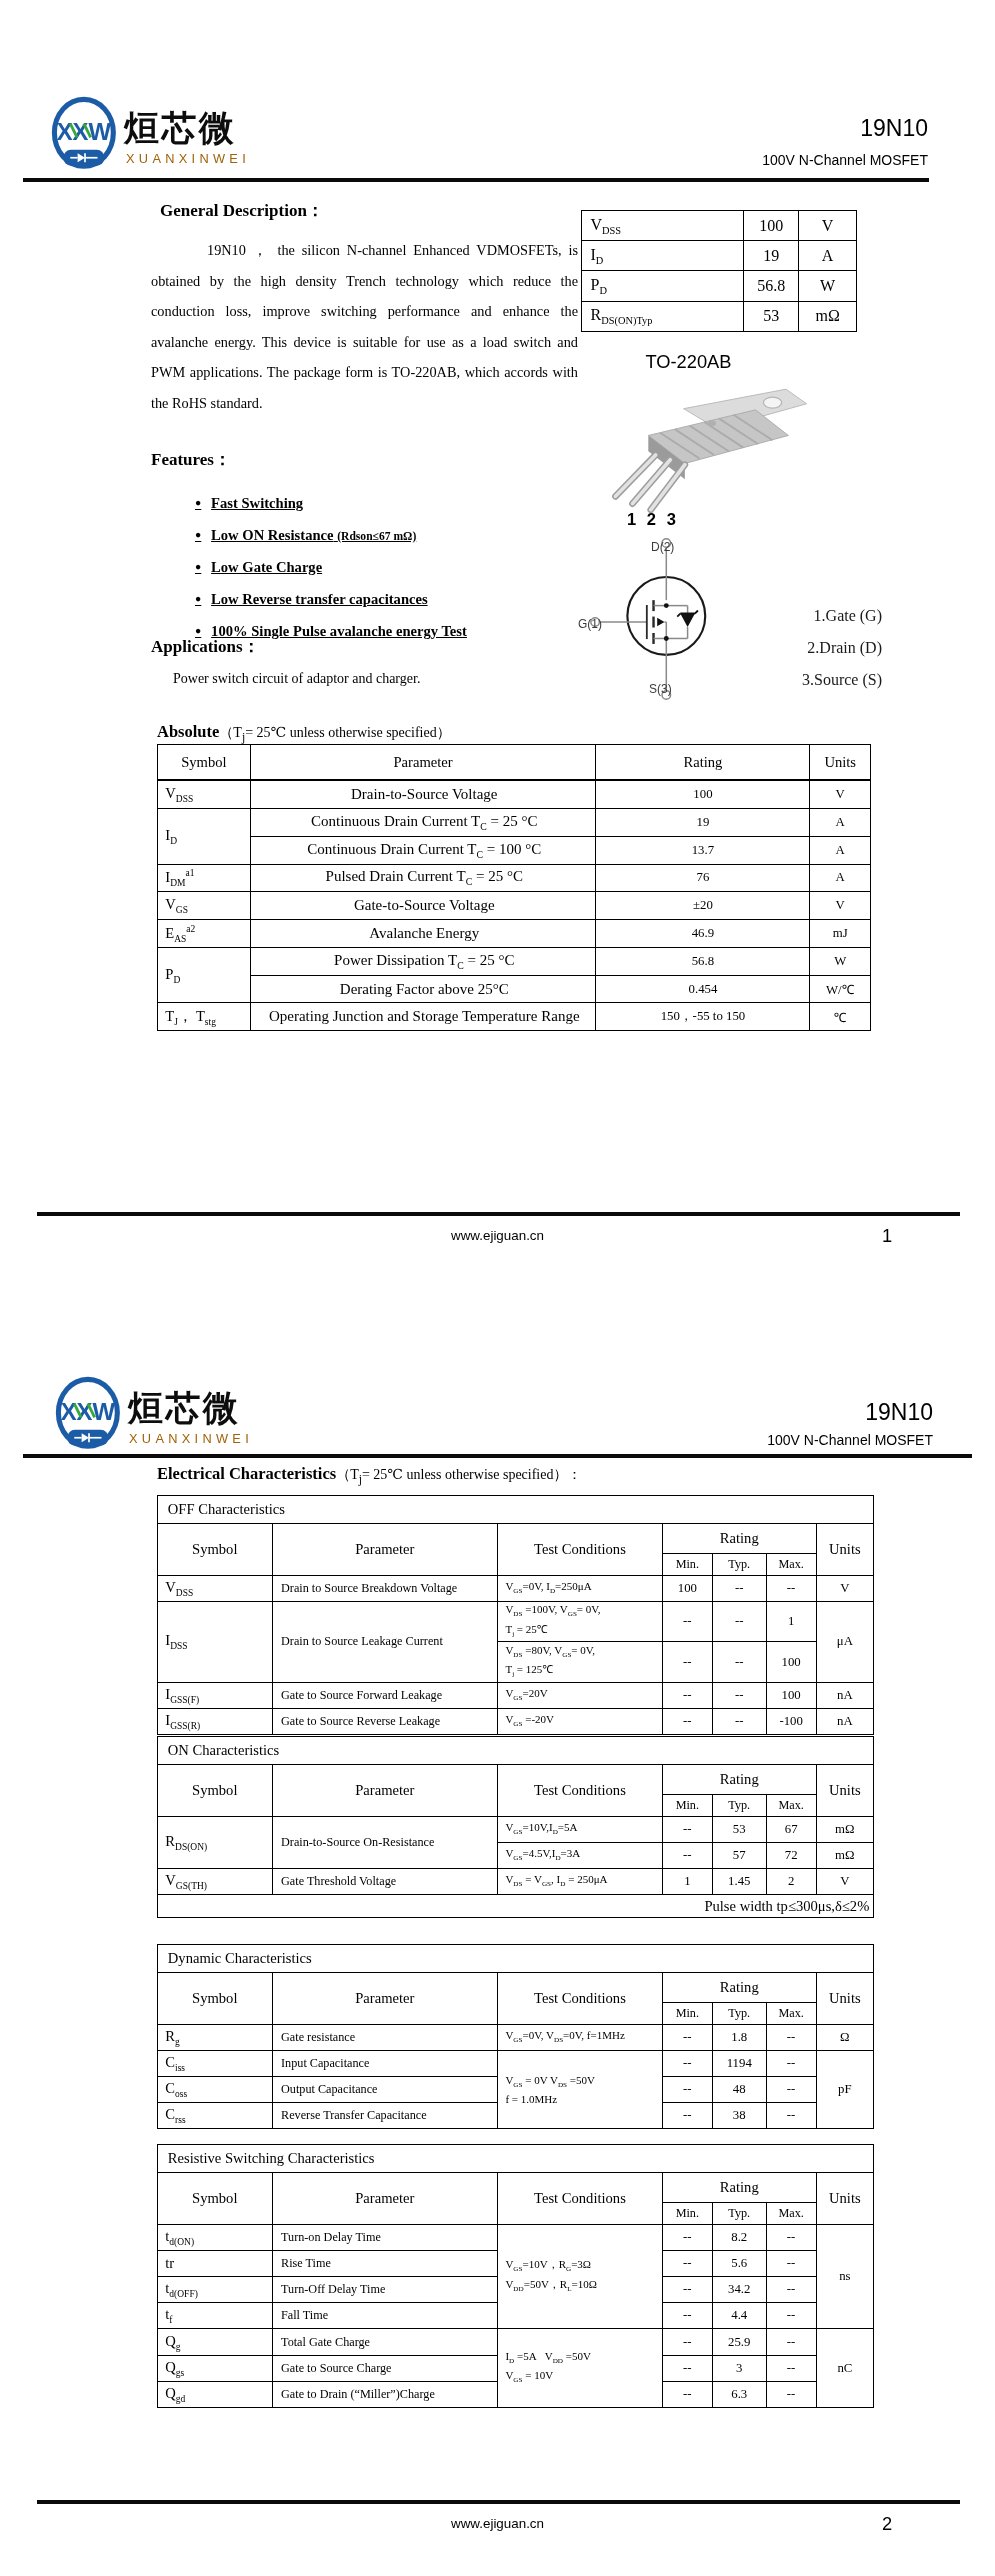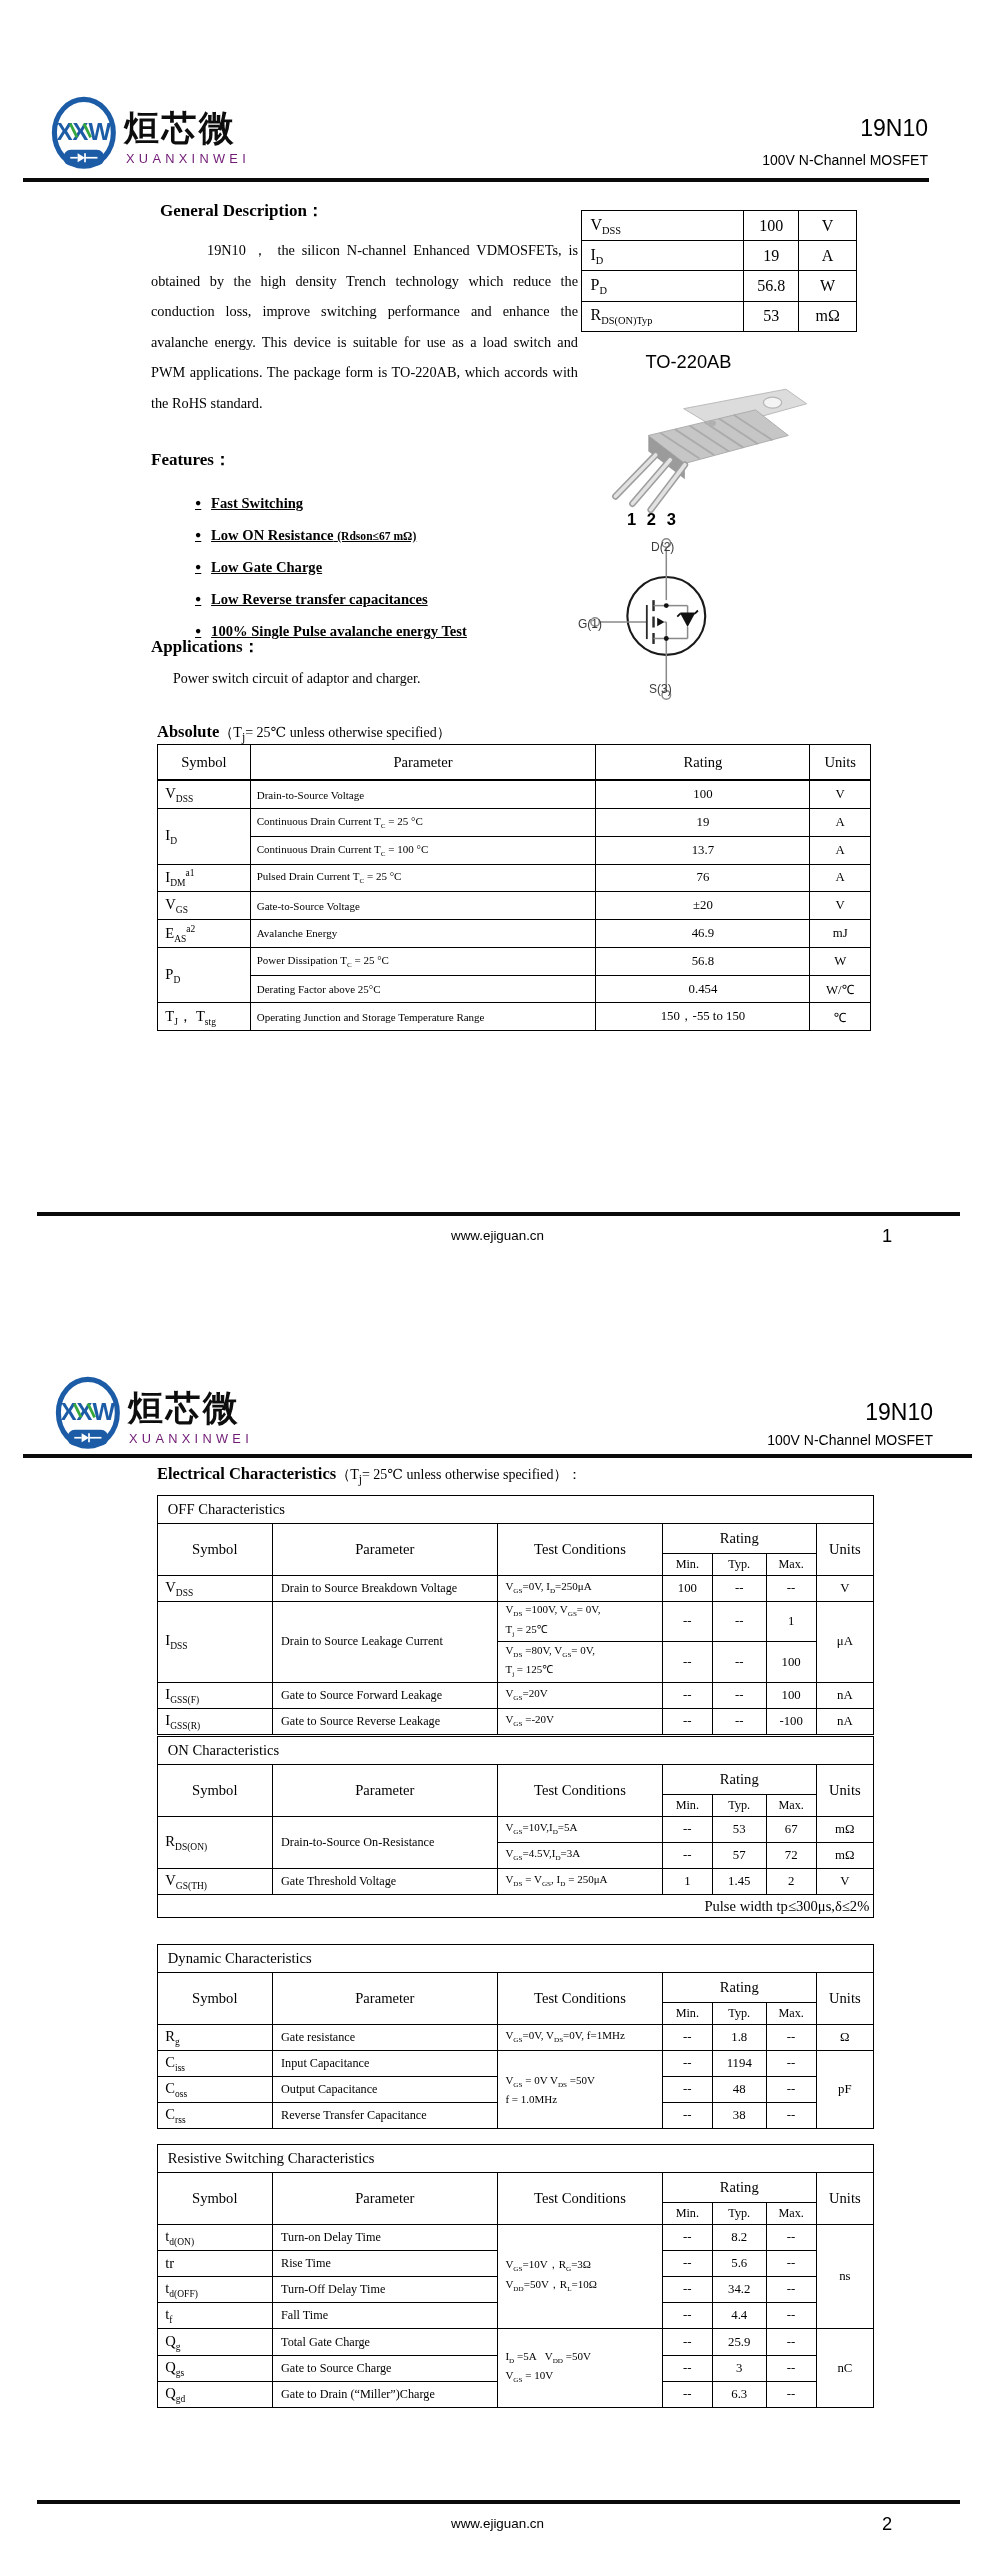--- a/index.html
+++ b/index.html
@@ -7,21 +7,21 @@
        font-family:"Liberation Serif","DejaVu Serif",serif;color:#000;overflow:hidden;}
   .abs{position:absolute;}
   .sans{font-family:"Liberation Sans","DejaVu Sans",sans-serif;}
 
   
   .rule{position:absolute;background:#0a0a0a;height:4.3px;}
   .partno{position:absolute;width:318px;text-align:right;font-size:23px;line-height:24.4px;}
   .subtt{position:absolute;width:318px;text-align:right;font-size:14px;line-height:16px;}
   .logo-cn{position:absolute;font-size:35px;font-weight:700;letter-spacing:2.4px;color:#0d0d0d;
            font-family:"Liberation Sans","DejaVu Sans",sans-serif;line-height:37px;}
-  .logo-en{position:absolute;font-size:12.8px;font-weight:500;letter-spacing:4.3px;color:#701a75;
+  .logo-en{position:absolute;font-size:12.8px;font-weight:500;letter-spacing:4.3px;color:#a16207;
            font-family:"Liberation Sans","DejaVu Sans",sans-serif;}
 
   
   .h-serif{position:absolute;font-weight:700;font-size:17px;line-height:19.5px;}
   .para{position:absolute;font-size:14.3px;line-height:30.5px;text-align:justify;}
   .feat-list{position:absolute;list-style:none;margin:12px;padding:0;text-decoration:underline;}
   .feat-list li{height:32px;font-weight:700;font-size:14.6px;white-space:nowrap;}
   .feat-list li::before{content:"●";font-size:10.4px;margin-right:9.8px;position:relative;top:-1.8px;}
   .feat-note{font-size:11.6px;font-weight:700;}
   .sec-title{position:absolute;white-space:nowrap;}
@@ -38,21 +38,21 @@
   
   .tsum{width:276px;font-size:16px;}
   .tsum td{height:28px;border-width:1.5px;}
   .tsum td.sym{text-align:left;padding-left:8.5px;}
 
   
   .tabs{width:714px;border:1.8px solid #000;}
   .tabs th{height:33px;font-size:14.6px;border-bottom:2.4px solid #000;}
   .tabs td{height:25.6px;font-size:12.8px;}
   .tabs td.sym{text-align:left;padding-left:7.3px;font-size:14.6px;}
-  .tabs td.left{text-align:left;padding-left:6px;font-size:11px;}
+  .tabs td.left{text-align:center;padding-left:6px;font-size:15px;}
 
   
   .tchar{width:717px;border:1.8px solid #000;}
   .tchar th,.tchar td{border-left-width:0.9px;border-right-width:0.9px;
                       border-top-width:1.8px;border-bottom-width:1.8px;}
   .tchar th{font-size:14.6px;}
   .tchar th.title{height:25.6px;text-align:left;padding-left:9.8px;border-bottom-width:1.2px;}
   .tchar th.h1{height:28px;}
   .tchar th.h2{height:19.5px;font-size:12.2px;}
   .tchar td{height:24px;font-size:12.8px;}
@@ -171,20 +171,25 @@
     <path d="M150 134 h24 m-24 0 l-5 5 m29 -5 l5 -5" stroke="#111" stroke-width="3" fill="none"></path>
     <polygon points="162,134 150,156 174,156" fill="#111" transform="rotate(180 162 145)"></polygon>
     <line x1="162" y1="156" x2="162" y2="175" stroke="#8a8a8a" stroke-width="2.5"></line>
     <line x1="127" y1="175" x2="162" y2="175" stroke="#8a8a8a" stroke-width="2.5"></line>
     <circle cx="127" cy="121" r="4" fill="#111"></circle>
     <circle cx="127" cy="175" r="4" fill="#111"></circle>
   </svg>
   <div class="moslabel sans" style="left:651px;top:540px">D(2)</div>
   <div class="moslabel sans" style="left:578px;top:617px">G(1)</div>
   <div class="moslabel sans" style="left:649px;top:682px">S(3)</div>
+  <div class="pinlegend" style="left:726px;top:607px">
+    <div>1.Gate (G)</div>
+    <div>2.Drain (D)</div>
+    <div>3.Source (S)</div>
+  </div>
 
   <div class="h-serif" style="left:151px;top:450px">Features：</div>
   <ul class="feat-list" style="left:183px;top:483px">
     <li><span>Fast Switching</span> <span class="feat-note"></span></li>
     <li><span>Low ON Resistance</span> <span class="feat-note">(Rdson≤67 mΩ)</span></li>
     <li><span>Low Gate Charge</span> <span class="feat-note"></span></li>
     <li><span>Low Reverse transfer capacitances</span> <span class="feat-note"></span></li>
     <li><span>100% Single Pulse avalanche energy Test</span> <span class="feat-note"></span></li>
   </ul>
   <div class="h-serif" style="left:151px;top:637px">Applications：</div>

